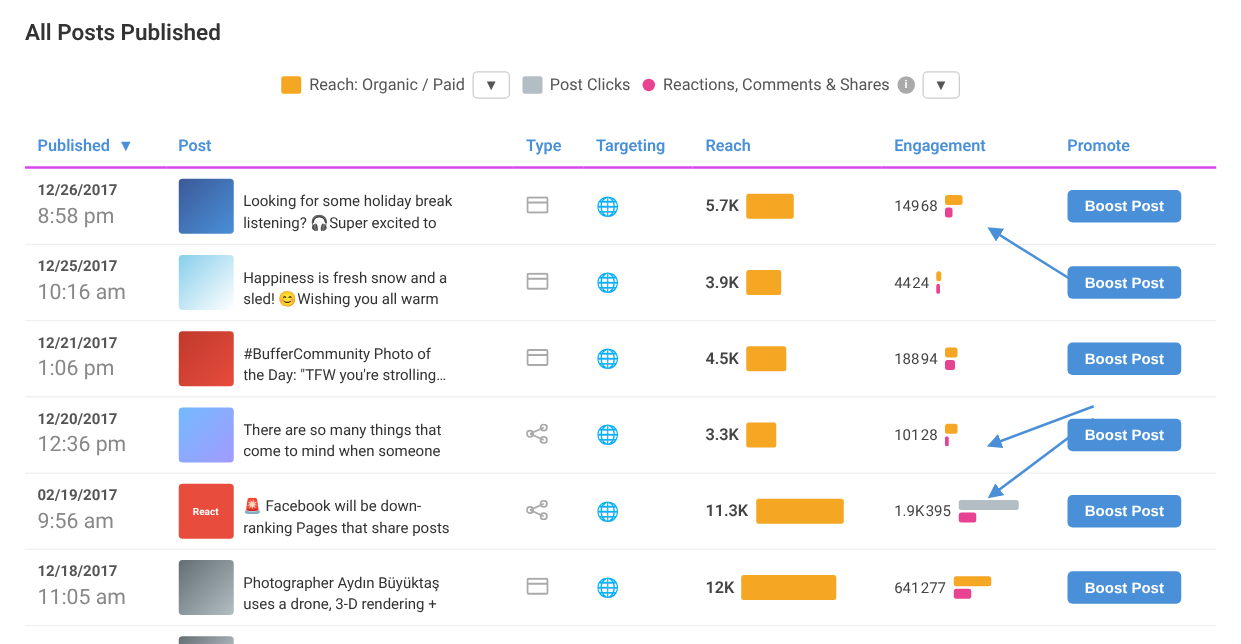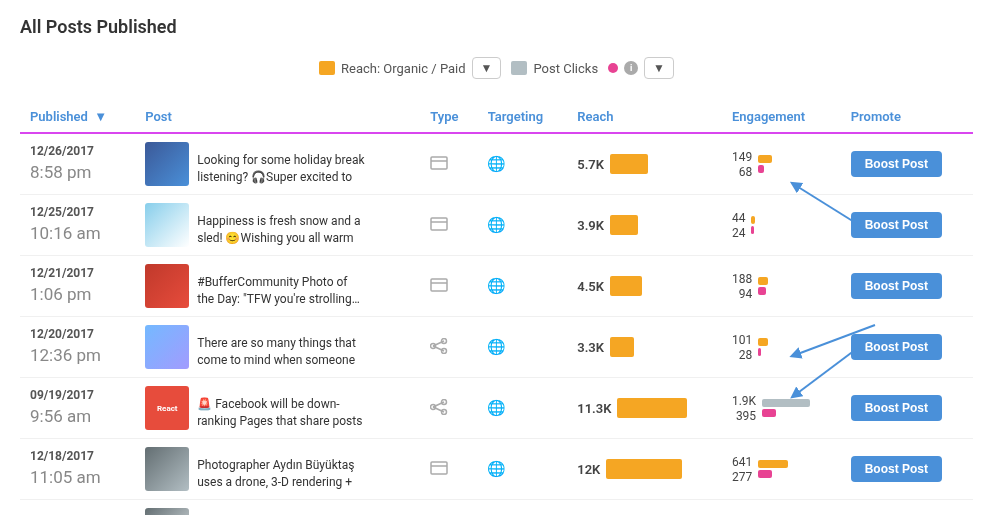--- a/index.html
+++ b/index.html
@@ -138,22 +138,22 @@
     .reach-bar {
       height: 26px;
       border-radius: 2px;
       display: inline-block;
     }
     .engagement-cell {
       min-width: 100px;
     }
     .eng-numbers {
       display: flex;
-      flex-direction: column;
-      align-items: flex-end;
+      flex-direction: row;
+      align-items: center;
       gap: 1px;
     }
     .eng-numbers span {
       font-size: 12px;
       color: #444;
     }
     .eng-bar-wrap {
       display: inline-flex;
       flex-direction: column;
       gap: 2px;
@@ -212,20 +212,21 @@
       <button class="dropdown-btn">
         <span>▼</span>
       </button>
     </div>
     <div class="filter-item">
       <span class="color-swatch" style="background:#b2bec3;"></span>
       <span>Post Clicks</span>
     </div>
     <div class="filter-item">
       <span class="color-swatch" style="background:#e84393;width:10px;height:10px;border-radius:50%;"></span>
+      <span>Reactions, Comments &amp; Shares</span>
       <span class="info-icon">i</span>
       <button class="dropdown-btn">
         <span>▼</span>
       </button>
     </div>
   </div>
 
   <table>
     <thead>
       <tr>
@@ -408,21 +409,21 @@
             <div class="eng-bar" style="width:3px;background:#e84393;"></div>
           </div>
         </div>
       </td>
       <td class="promote-cell">
         <button class="boost-btn">Boost Post</button>
       </td>
     </tr>
         <tr>
       <td class="date-cell">
-        <div class="date">09/19/2017</div>
+        <div class="date">02/19/2017</div>
         <div class="time">9:56 am</div>
       </td>
       <td>
         <div class="post-cell">
           <div class="thumb-5 post-thumb" style="display:flex;align-items:center;justify-content:center;font-size:8px;color:#fff;font-weight:bold;">React</div>
           <span class="post-text">🚨 Facebook will be down-ranking Pages that share posts</span>
         </div>
       </td>
       <td>
         <span><svg width="18" height="16" viewBox="0 0 18 16" fill="#aaa">

